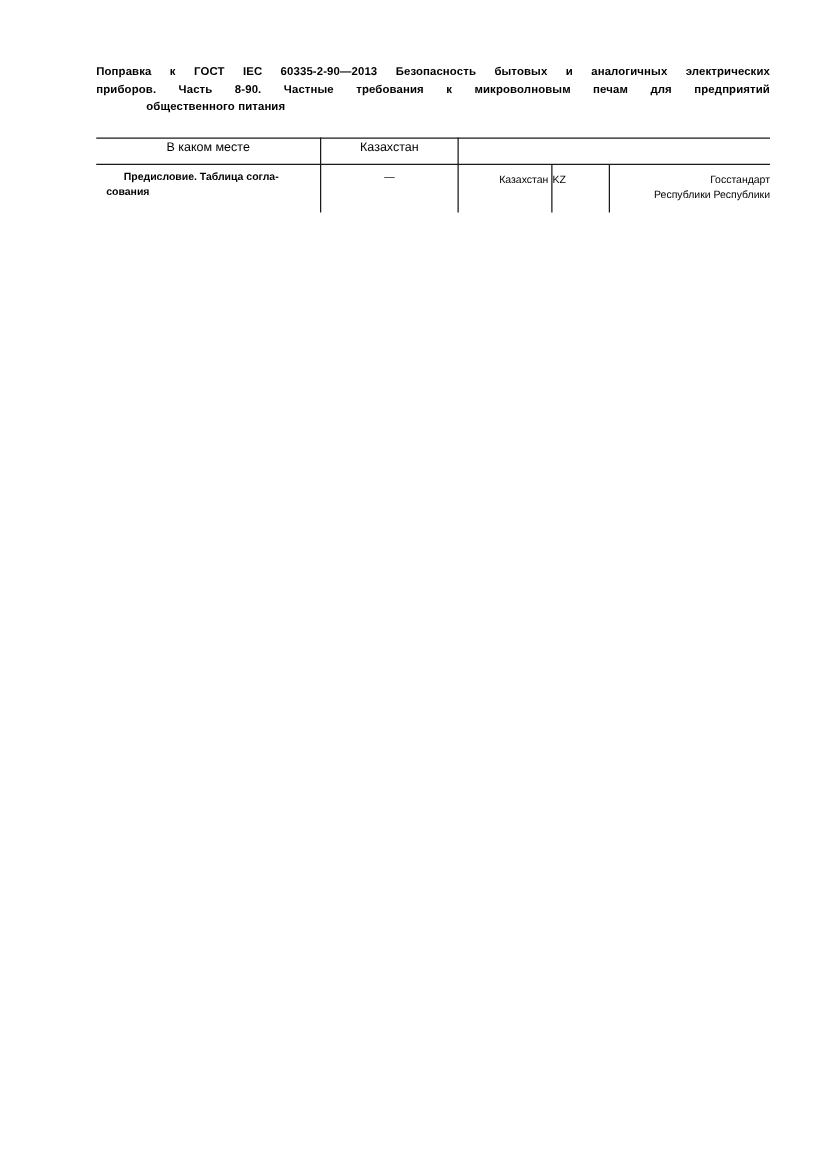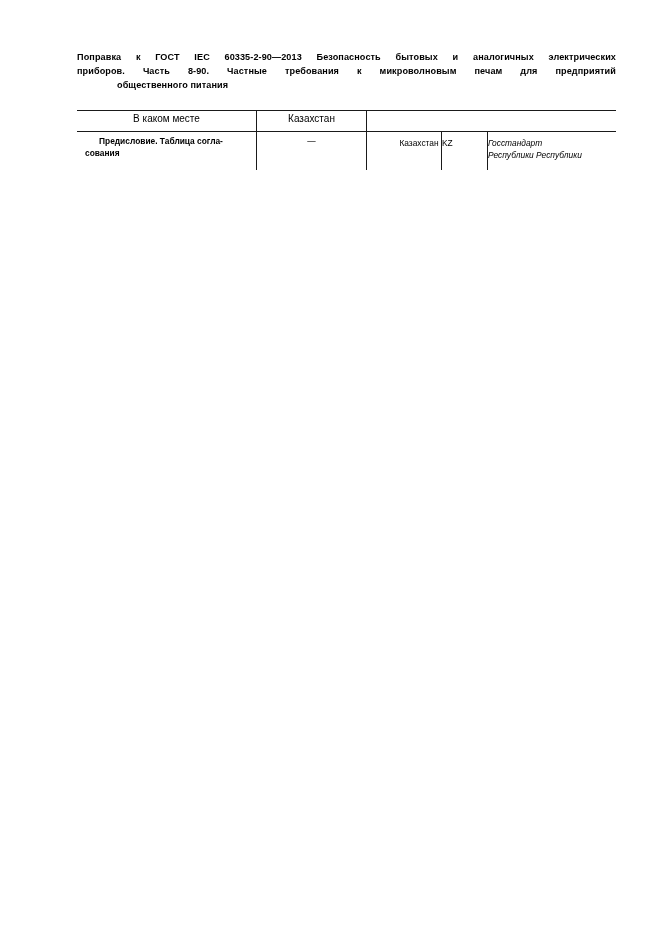--- a/index.html
+++ b/index.html
@@ -124,22 +124,21 @@
   }
   .td-code {
     left: 365px;
     top: 28px;
     width: 45px;
   }
   .td-body {
     left: 411px;
     top: 28px;
     width: 128px;
-    text-align: left;
-    font-style: italic;
+    text-align: right;
   }
   .td-body .ln { display: block; }
 
   
   .footer-note {
     position: absolute;
     left: 0;
     top: 181px;
     width: 661px;
     text-align: center;

